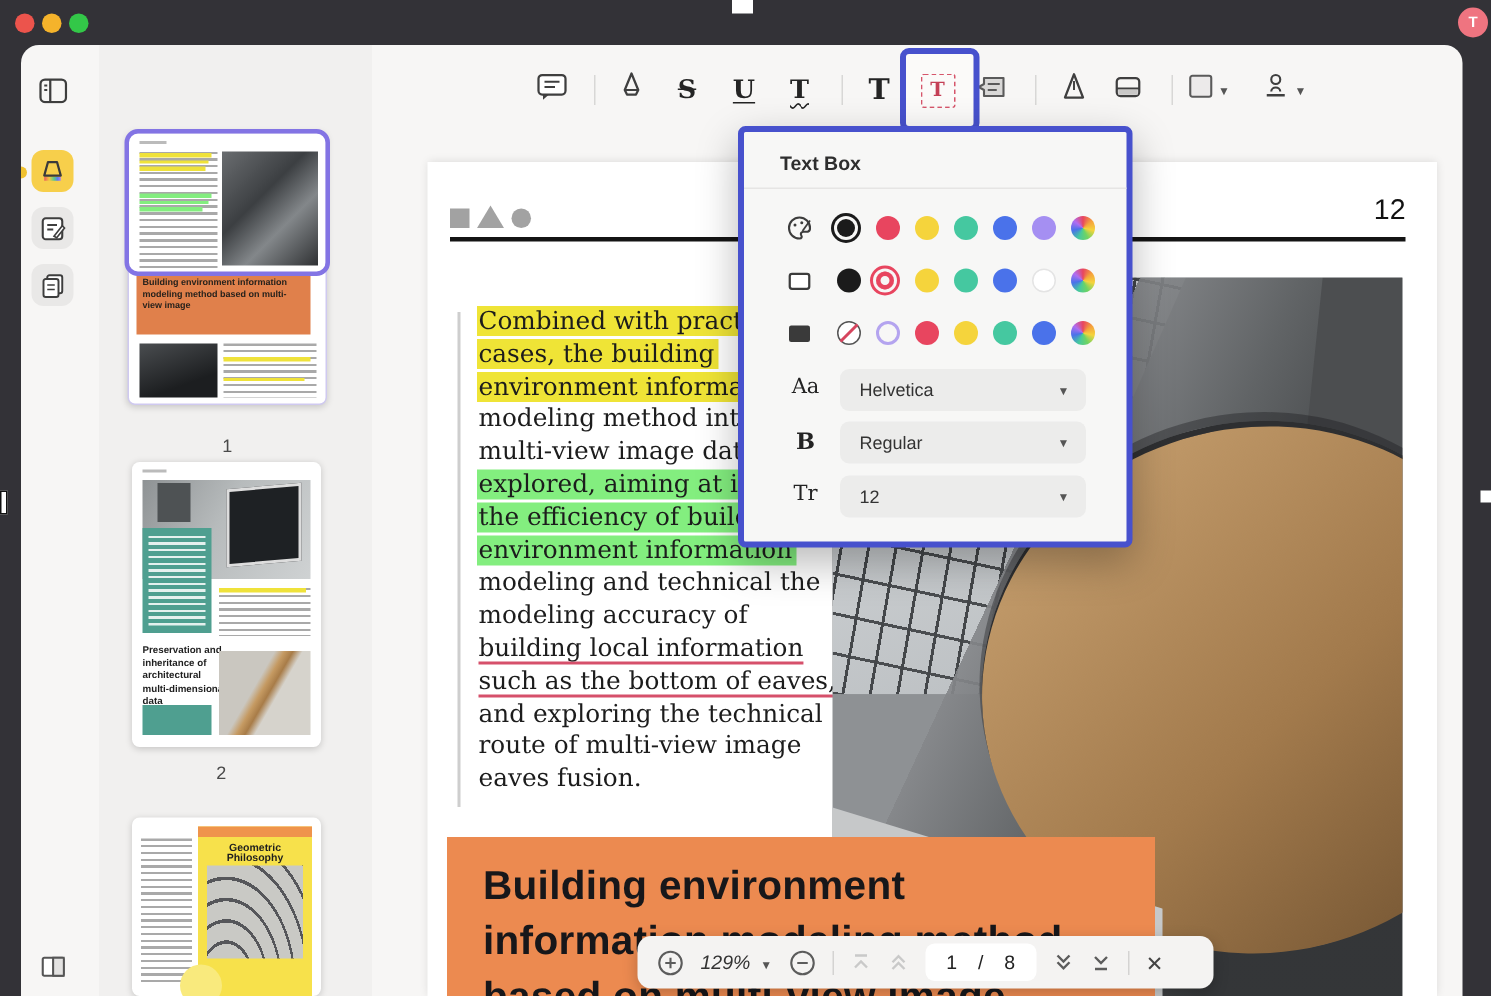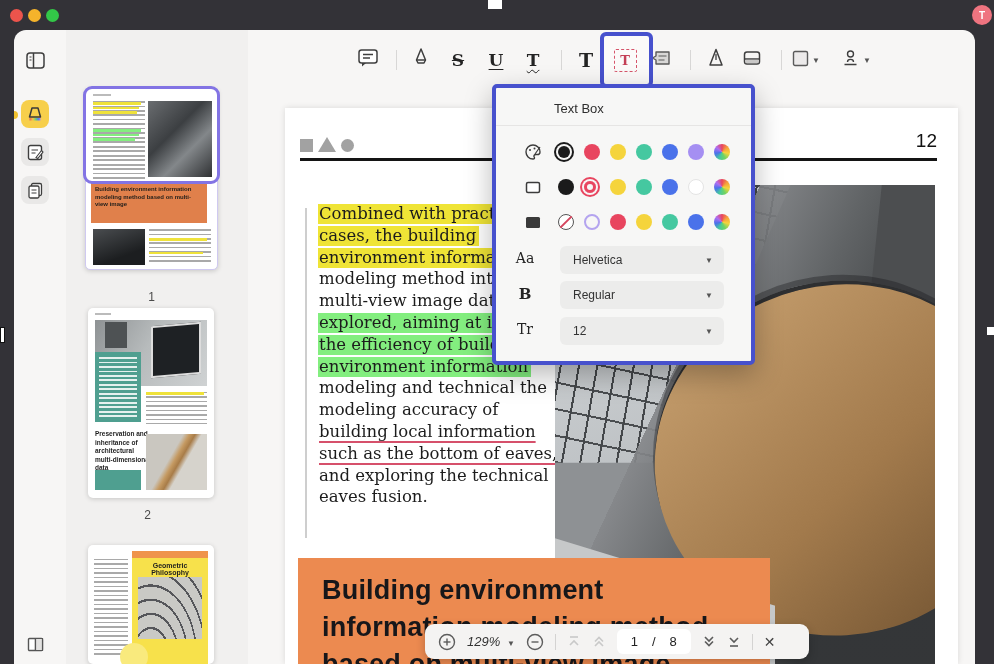--- a/index.html
+++ b/index.html
@@ -50,28 +50,28 @@
   .wavy { text-decoration:underline wavy 1px; text-underline-offset:3px; }
   .tbox-glyph { width:23px; height:23px; border:1.5px dashed #d6556b; display:flex; align-items:center; justify-content:center;
                 font-family:"DejaVu Serif",serif; font-size:13px; font-weight:bold; color:#c43f56; border-radius:2px; }
   .caret { font-size:8px; color:#555; margin-left:3px; }
 
   
   .sel-frame { position:absolute; left:586px; top:2px; width:53px; height:56px; border:4px solid #4751cd;
                border-radius:6px; background:#fbfaf9; z-index:40; }
   .tb-panel { position:absolute; left:478px; top:54px; width:263px; height:281px; border:4px solid #4751cd;
               border-radius:5px; background:#f7f7f6; box-shadow:0 10px 28px rgba(0,0,0,.28); z-index:50; }
-  .tb-title { position:absolute; left:24px; top:13px; font-size:13px; font-weight:400; color:#2e2e2e;margin-left:34px; }
+  .tb-title { position:absolute; left:24px; top:13px; font-size:13px; font-weight:700; color:#2e2e2e; }
   .tb-hr { position:absolute; left:0; top:37px; width:100%; height:1px; background:#e6e5e4; }
   .sw-row { position:absolute; left:0; width:100%; height:18px; }
   .sw-icon { position:absolute; left:28px; top:0; width:18px; height:18px; display:flex; align-items:center; justify-content:center; }
   .swatch { position:absolute; top:1px; width:16px; height:16px; border-radius:50%; }
   .swatch.sel { box-shadow:0 0 0 2px #f7f7f6, 0 0 0 4px currentColor; width:12px; height:12px; top:3px; }
   .dd-row { position:absolute; left:0; width:100%; height:28px; }
-  .dd-label { position:absolute; left:16px; top:4px; width:26px; text-align:center;
+  .dd-label { position:absolute; left:28px; top:4px; width:26px; text-align:center;
               font-family:"DejaVu Serif",serif; font-size:14px; color:#232323; }
   .dropdown { position:absolute; left:64px; top:0; width:164px; height:28px; background:#ececeb;
               border-radius:6px; font-size:12px; color:#333; display:flex; align-items:center; padding-left:13px; }
   .dropdown .dd-caret { position:absolute; right:11px; font-size:8px; color:#555; }
 
   
   .page { position:absolute; left:271px; top:78px; width:673px; height:556px; background:#fff;
           box-shadow:0 0 6px rgba(0,0,0,.12); }
   .shape { position:absolute; background:#a2a2a2; }
   .pg-rule { position:absolute; left:15px; top:50px; width:637px; height:3px; background:#141414; }
@@ -326,20 +326,21 @@
           <div class="doc-line"><span>modeling method integrating</span></div>
           <div class="doc-line"><span>multi-view image data is</span></div>
           <div class="doc-line"><span class="hl-g">explored, aiming at improving</span></div>
           <div class="doc-line"><span class="hl-g">the efficiency of building</span></div>
           <div class="doc-line"><span class="hl-g">environment information</span></div>
           <div class="doc-line"><span>modeling and technical the</span></div>
           <div class="doc-line"><span>modeling accuracy of</span></div>
           <div class="doc-line"><span class="rl">building local information</span></div>
           <div class="doc-line"><span class="rl">such as the bottom of eaves,</span></div>
           <div class="doc-line"><span>and exploring the technical</span></div>
+          <div class="doc-line"><span>route of multi-view image</span></div>
           <div class="doc-line"><span>eaves fusion.</span></div>
         </div>
 
       <div class="photo">
         <div class="ph-glass"></div>
         <div class="ph-concrete"></div>
         <div class="ph-col"></div>
         <div class="ph-ramp"></div>
         <div class="ph-floor"></div>
         <div class="person" style="left:58px; bottom:58px;"></div>

